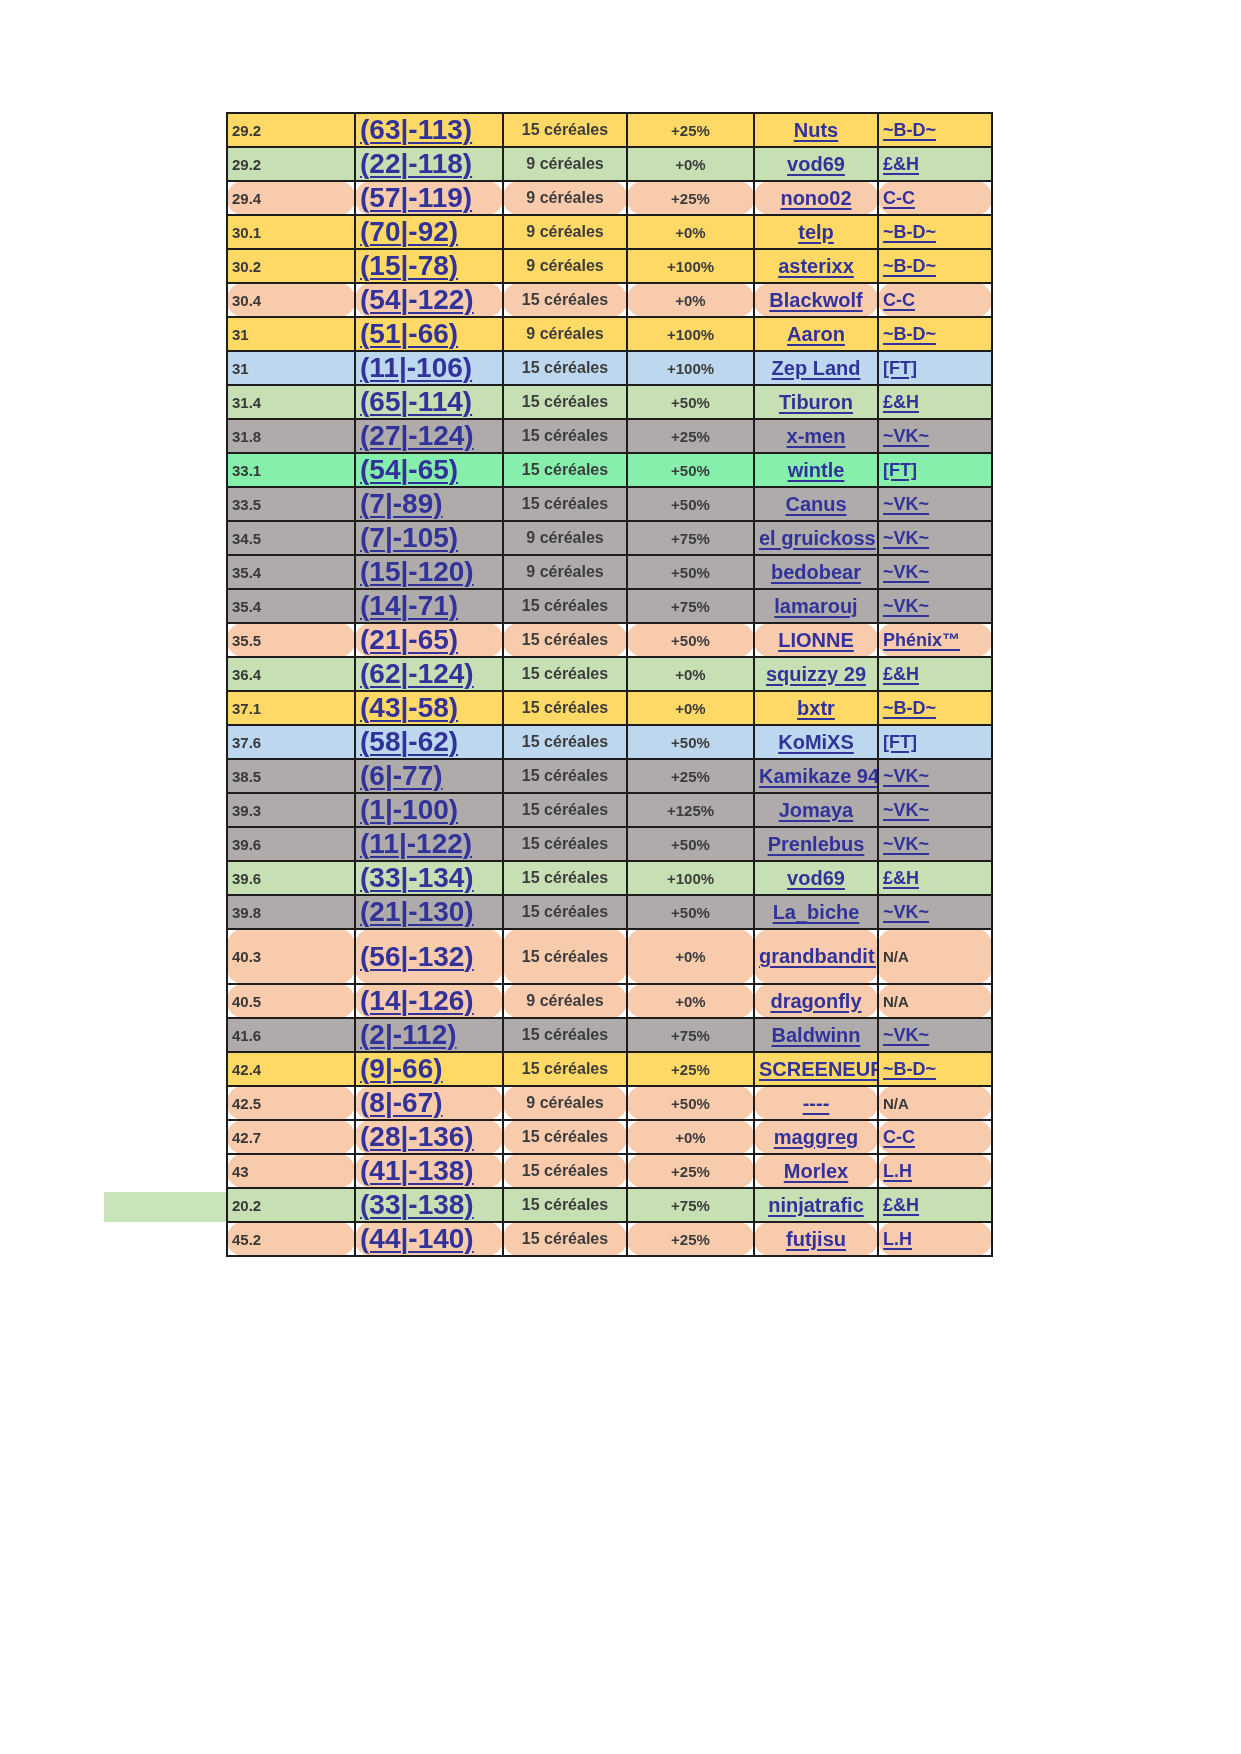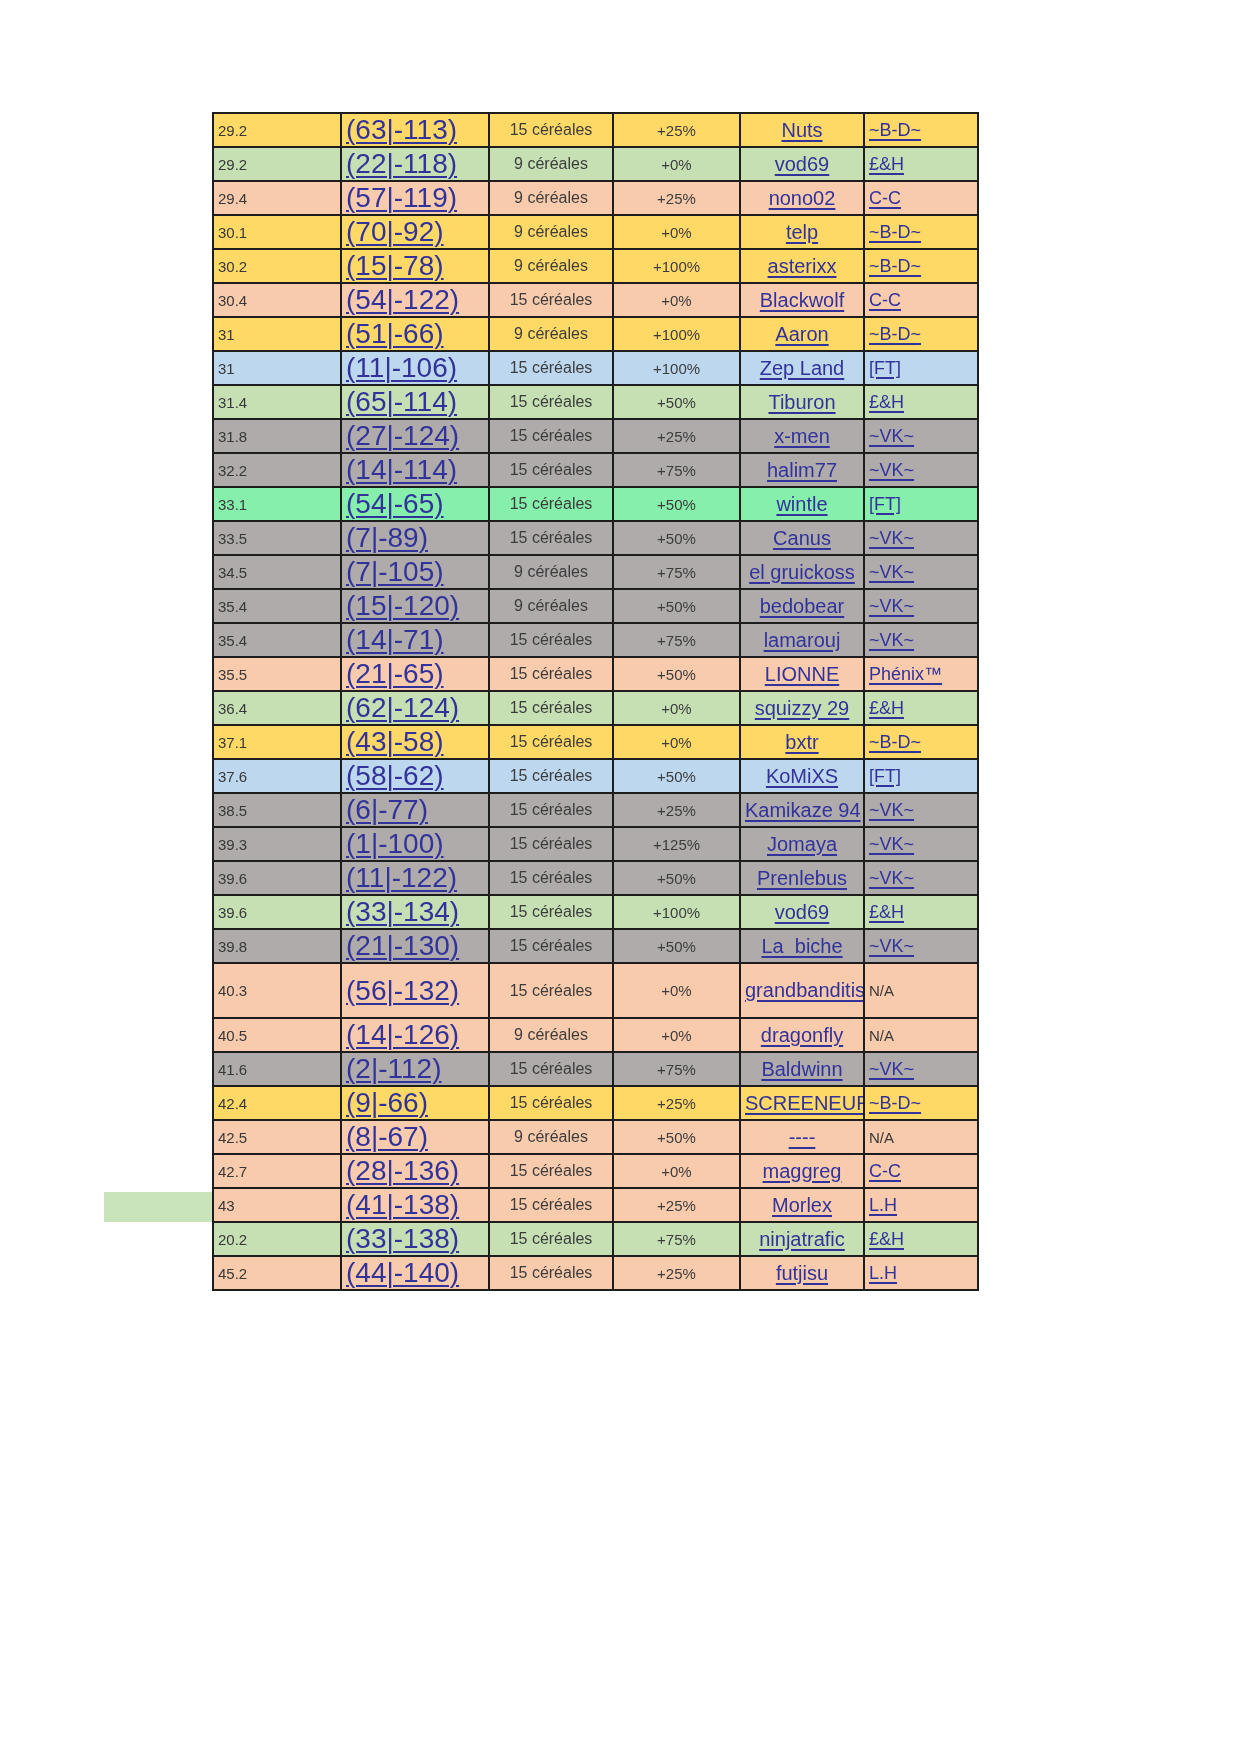--- a/index.html
+++ b/index.html
@@ -6,39 +6,40 @@
   .page{
     position:relative;
     width:1241px;
     height:1754px;
     background:#ffffff;
     font-family:"Liberation Sans", sans-serif;
     overflow:hidden;
   }
   table.sheet{
     position:absolute;
-    left:212px;
+    left:226px;
     top:112px;
     border-collapse:collapse;
     table-layout:fixed;
     width:765px;
+    font-weight:bold;
   }
   table.sheet td{
     border:2px solid #1d1d1d;
     padding:0 4px;
     height:30px;
     overflow:hidden;
     white-space:nowrap;
     vertical-align:middle;
   }
   tr.tall td{height:53px;margin-top:24px;}
   
   tr.bg-yellow td{background:#FFD966;}
   tr.bg-green td{background:#C6E0B4;}
-  tr.bg-peach td{background:#F8CBAD;}
+  tr.bg-peach td{background:#F8CBAD;border-radius:16px;}
   tr.bg-blue td{background:#BDD7EE;}
   tr.bg-lightblue td{background:#86efac;}
   tr.bg-gray td{background:#AFABAB;}
 
   td.c-score{font-size:15px;color:#383838;text-align:left;}
   td.c-coords{font-size:28px;text-align:left;padding-left:7px;}
   td.c-crop{font-size:16px;color:#3c3c3c;text-align:center;}
   td.c-bonus{font-size:15px;color:#3c3c3c;text-align:center;}
   td.c-player{font-size:20px;text-align:center;padding:0 1px;}
   td.c-alliance{font-size:18px;text-align:left;padding-left:3px;}
@@ -147,28 +148,20 @@
           <td class="c-alliance"><span class="lnk">£&amp;H</span></td>
         </tr>
         <tr class="bg-gray">
           <td class="c-score">31.8</td>
           <td class="c-coords"><span class="lnk">(27|-124)</span></td>
           <td class="c-crop">15 céréales</td>
           <td class="c-bonus">+25%</td>
           <td class="c-player"><span class="lnk">x-men</span></td>
           <td class="c-alliance"><span class="lnk">~VK~</span></td>
         </tr>
-        <tr class="bg-gray">
-          <td class="c-score">32.2</td>
-          <td class="c-coords"><span class="lnk">(14|-114)</span></td>
-          <td class="c-crop">15 céréales</td>
-          <td class="c-bonus">+75%</td>
-          <td class="c-player"><span class="lnk">halim77</span></td>
-          <td class="c-alliance"><span class="lnk">~VK~</span></td>
-        </tr>
         <tr class="bg-lightblue">
           <td class="c-score">33.1</td>
           <td class="c-coords"><span class="lnk">(54|-65)</span></td>
           <td class="c-crop">15 céréales</td>
           <td class="c-bonus">+50%</td>
           <td class="c-player"><span class="lnk">wintle</span></td>
           <td class="c-alliance"><span class="lnk">[FT]</span></td>
         </tr>
         <tr class="bg-gray">
           <td class="c-score">33.5</td>

